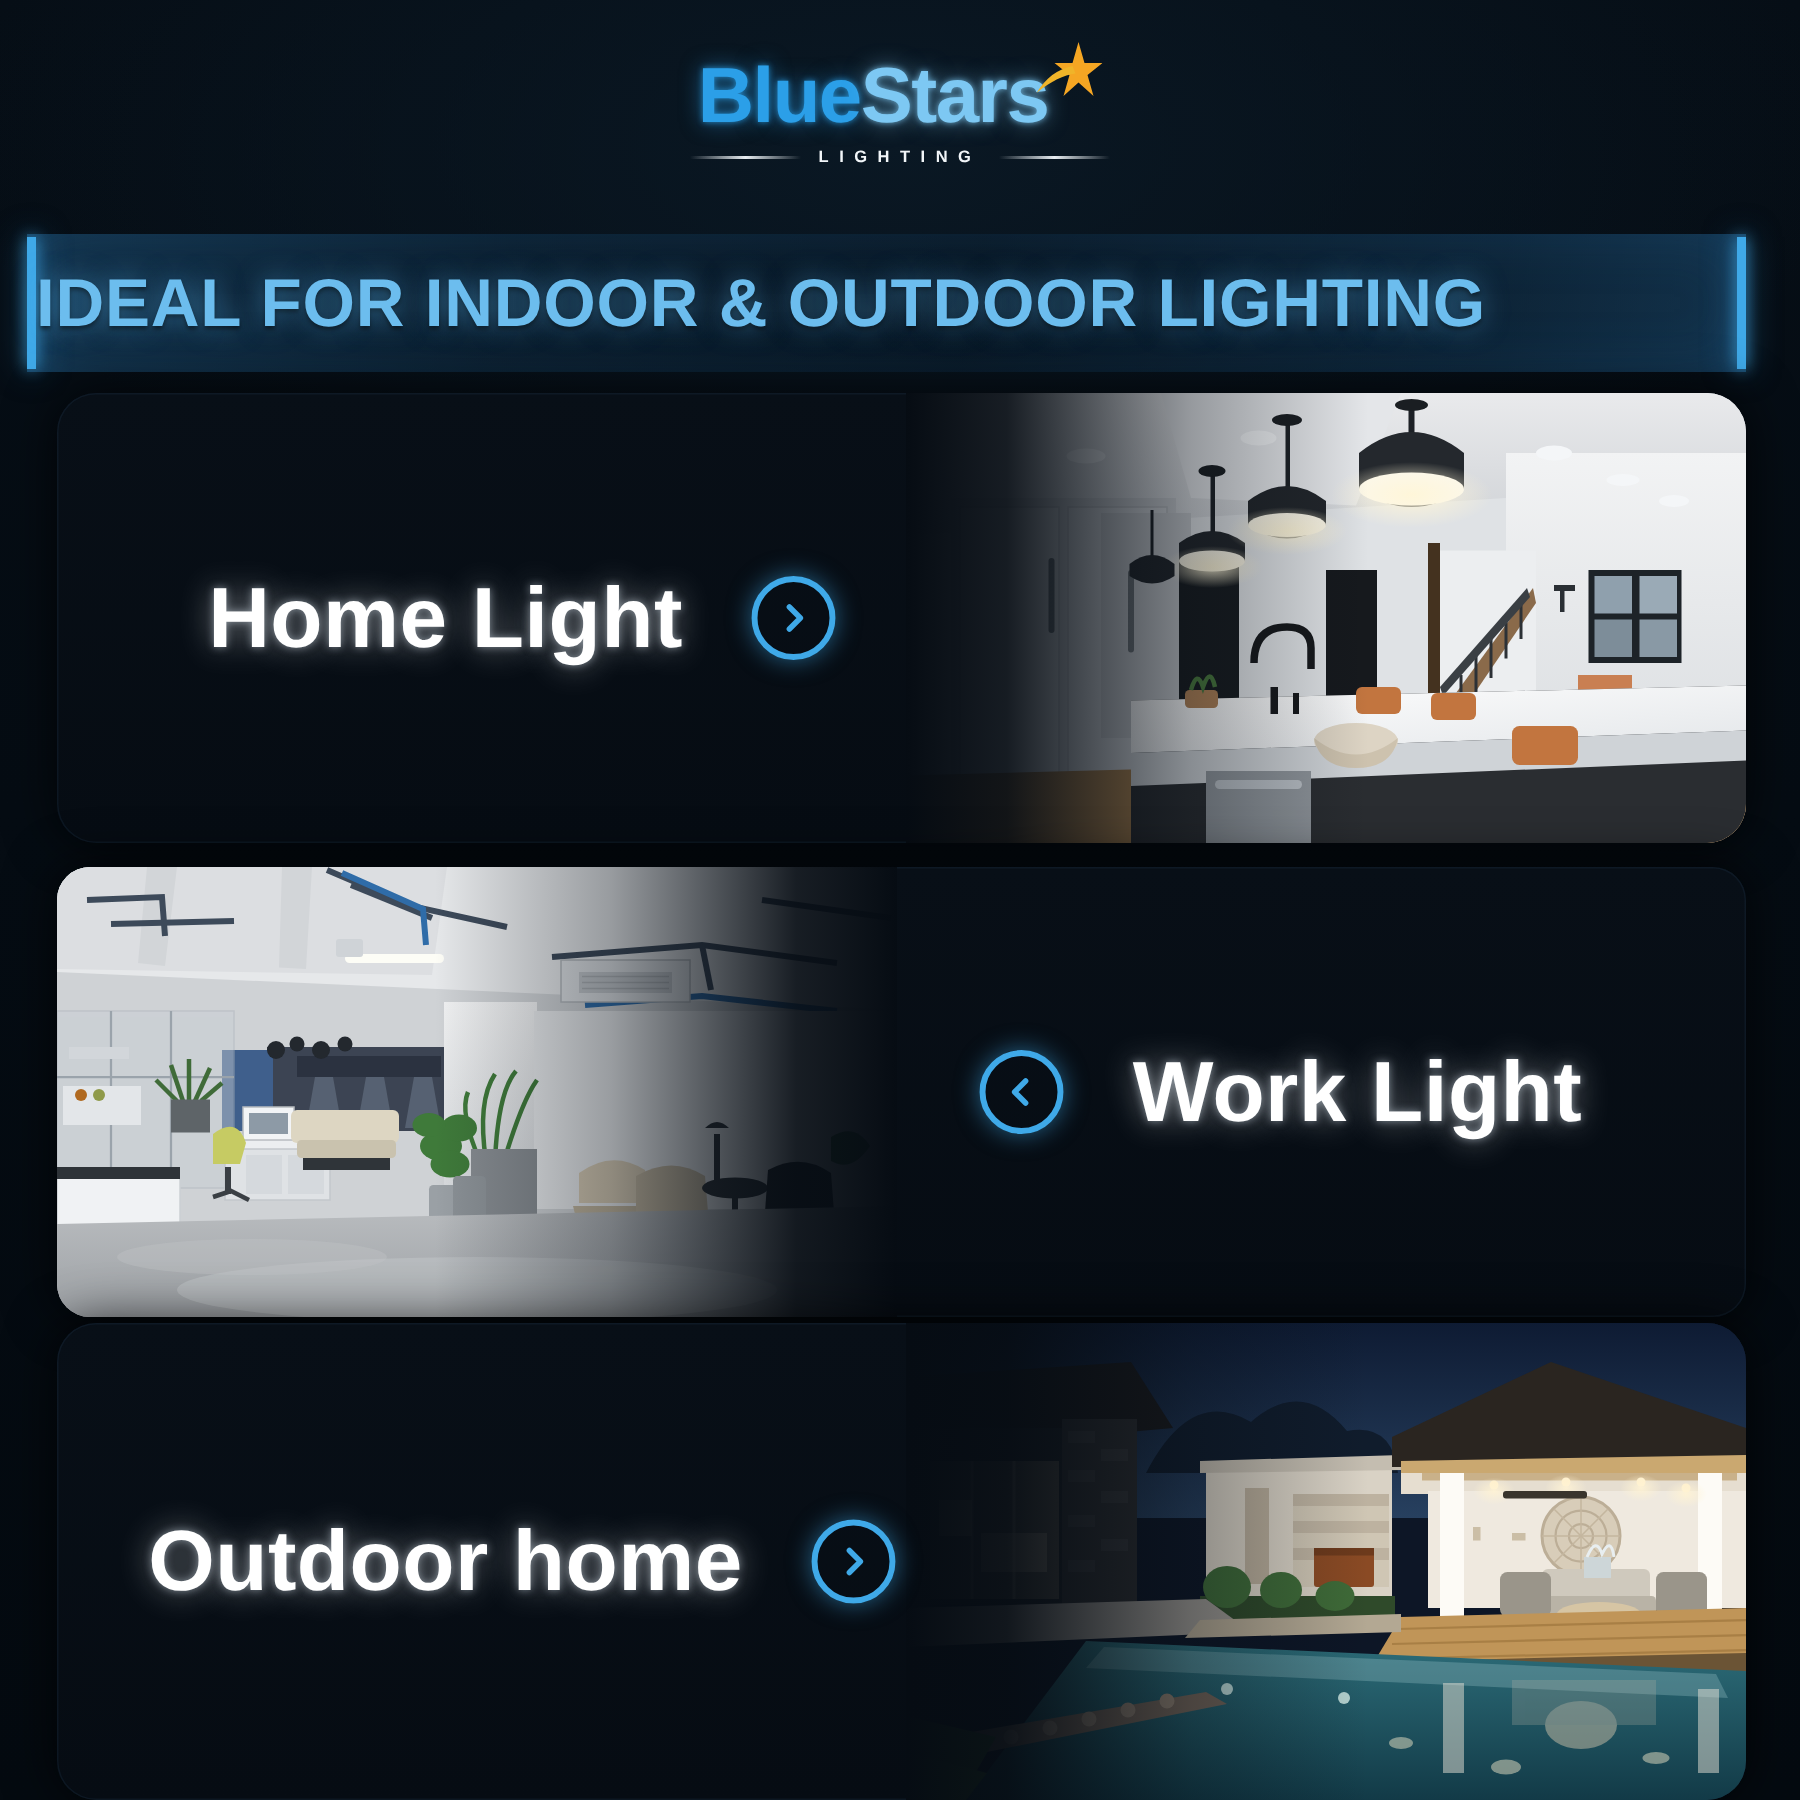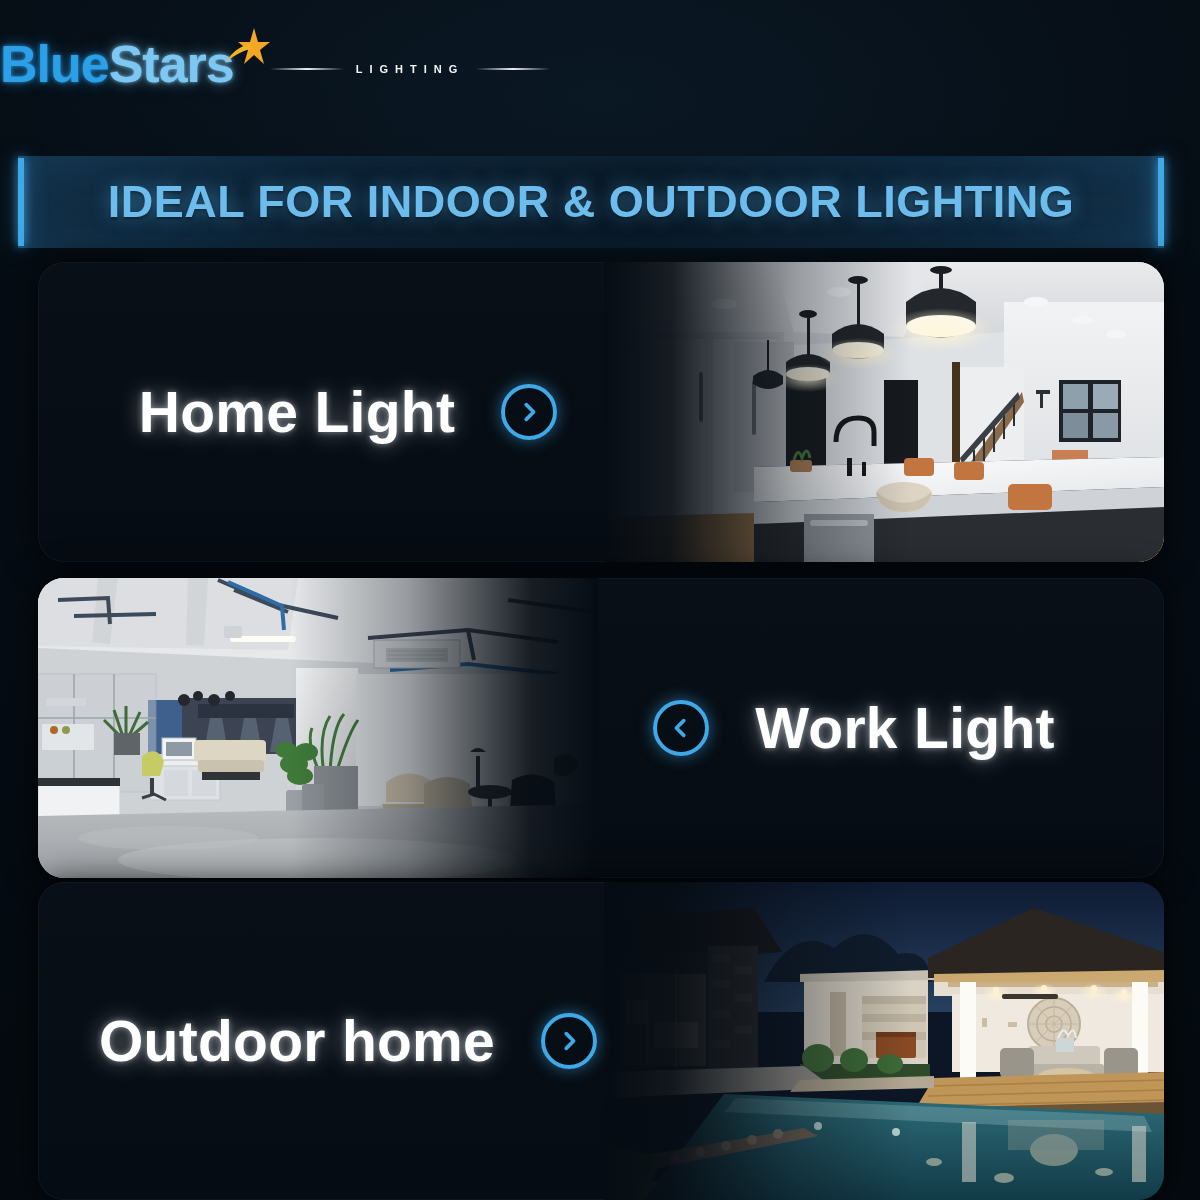--- a/index.html
+++ b/index.html
@@ -13,21 +13,21 @@
     position:relative; width:1200px; height:1200px;
     background:
       radial-gradient(ellipse 900px 420px at 50% 8%, #0a1824 0%, rgba(5,12,19,0) 70%),
       linear-gradient(180deg,#060e16 0%,#050c13 45%,#040a10 100%);
     overflow:hidden;
   }
 
   
   .logo-block{
     position:absolute; left:0; right:0; top:38px;
-    display:flex; flex-direction:row; align-items:center;
+    display:flex; flex-direction:column; align-items:center;
   }
   .logo-word{
     font-size:52px; font-weight:bold; letter-spacing:-1px;
     line-height:1; position:relative; white-space:nowrap;
     display:flex; align-items:flex-start;
   }
   .logo-blue{
     color:#2b9fe8;
     text-shadow:0 0 14px rgba(43,159,232,.55), 0 0 4px rgba(43,159,232,.8);
   }
@@ -58,35 +58,35 @@
       linear-gradient(100deg, rgba(21,56,83,.85) 0%, rgba(14,38,58,.55) 28%,
                       rgba(9,26,42,.35) 55%, rgba(18,50,76,.6) 85%, rgba(22,60,90,.8) 100%);
     box-shadow:inset 0 0 40px rgba(35,110,165,.22);
   }
   .banner-bar{
     width:6px; height:88px; flex:0 0 6px;
     background:#3fa9e8;
     box-shadow:0 0 10px rgba(63,169,232,.9), 0 0 22px rgba(63,169,232,.5);
   }
   .banner-text{
-    flex:1; text-align:center;
+    flex:1; 
     font-size:45px; font-weight:bold; letter-spacing:.5px;
     color:#6cbdee; white-space:nowrap;
     text-shadow:0 0 18px rgba(88,178,235,.55), 0 2px 3px rgba(0,0,0,.7);
   }
 
   
   .card{
     position:absolute; left:38px; width:1126px; height:300px;
     border-radius:26px; overflow:hidden;
     background:linear-gradient(180deg,#080f17 0%,#060c13 100%);
     box-shadow:0 0 34px rgba(0,0,0,.75), inset 0 0 0 1px rgba(30,55,80,.25);
   }
   .card-1{ top:262px; }
-  .card-2{ top:578px; }
+  .card-2{ top:578px;border-radius:22px; }
   .card-3{ top:882px; height:318px; }
 
   .photo{
     position:absolute; top:0; height:100%; width:560px;
     overflow:hidden;
   }
   .photo-right{ right:0; }
   .photo-left{ left:0; }
   .photo-right::after{
     content:""; position:absolute; inset:0;

